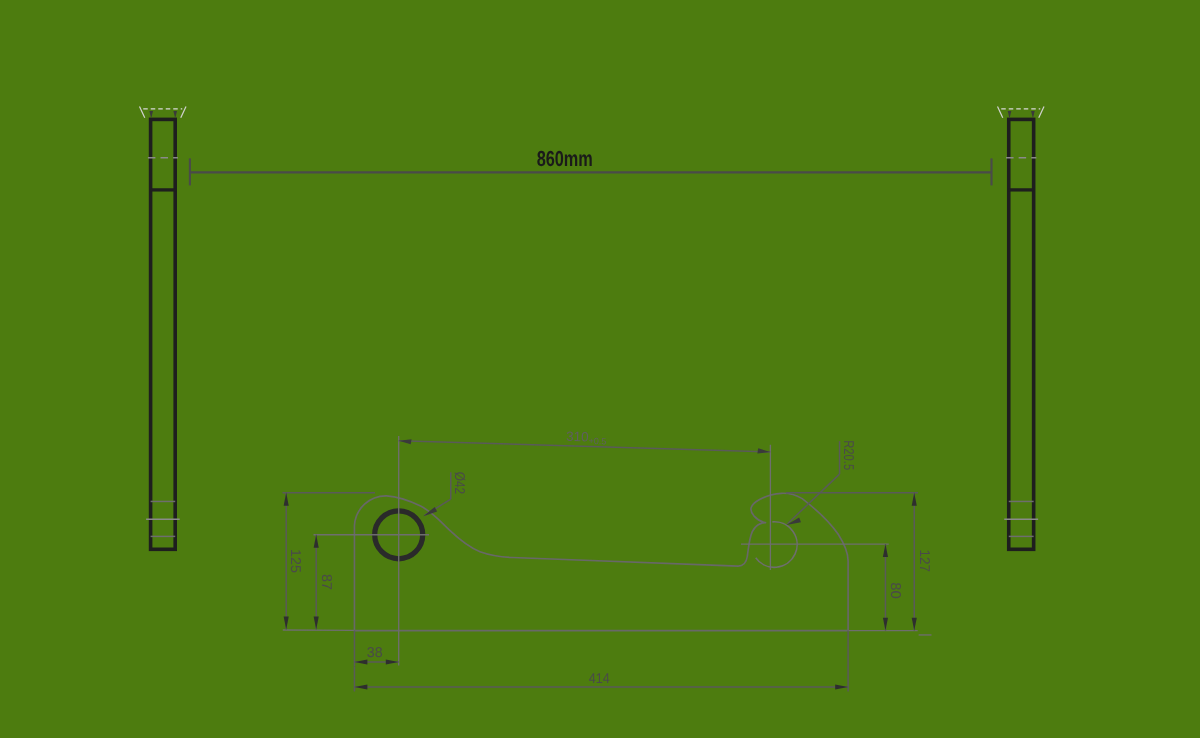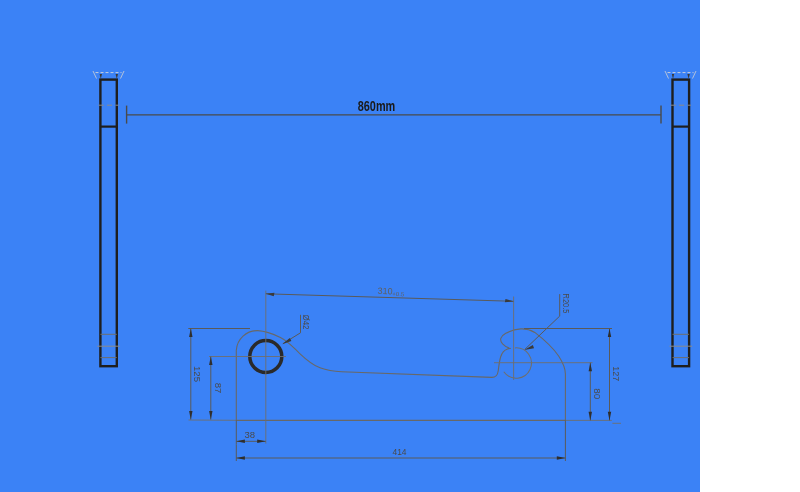--- a/index.html
+++ b/index.html
@@ -1,16 +1,16 @@
 <!DOCTYPE html>
 <html><head>
 <meta charset="utf-8">
 <style>
   html,body{margin:0;padding:0;background:#ffffff;}
-  .page{width:700px;height:492px;position:relative;background:#3b82f6;overflow:hidden;
+  .page{width:800px;height:492px;position:relative;background:#4d7c0f;overflow:hidden;
         font-family:"Liberation Sans", sans-serif;}
   svg{position:absolute;left:0;top:0;}
   text{font-family:"Liberation Sans", sans-serif;}
 </style>
 </head>
 <body>
 <div class="page">
 <svg width="800" height="492" viewBox="0 0 800 492">
 
   <g stroke="#1e1e1e" fill="none">

